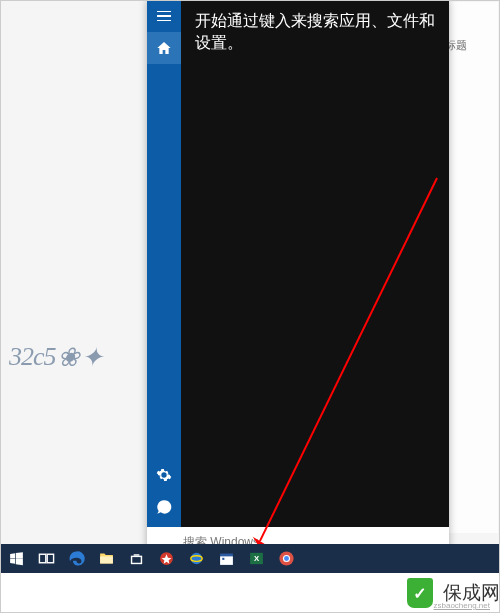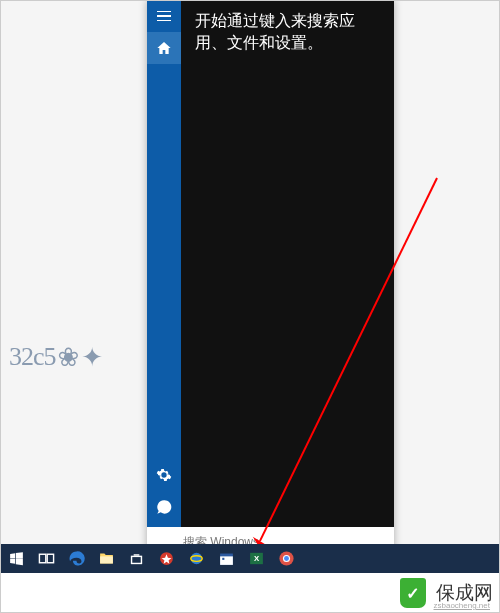--- a/index.html
+++ b/index.html
@@ -3,28 +3,28 @@
   <meta charset="utf-8">
   <style>
     * { margin: 0; padding: 0; box-sizing: border-box; }
     body { width: 500px; height: 613px; font-family: "Microsoft YaHei", "Segoe UI", sans-serif; background: #fff; position: relative; overflow: hidden; }
     
     .page-border { position: absolute; top: 0; left: 0; right: 0; bottom: 0; border: 1px solid #ccc; pointer-events: none; }
     
     .desktop { position: absolute; top: 1px; left: 1px; right: 1px; bottom: 40px; background: #f5f5f5; }
     
     .watermark { position: absolute; left: 8px; top: 335px; width: 130px; height: 42px; display: flex; align-items: center; }
-    .watermark span { font-family: cursive; font-size: 26px; color: #8a9bb0; letter-spacing: -1px; }
+    .watermark span { font-family: cursive; font-size: 26px; color: #8a9bb0; font-style: italic; letter-spacing: -1px; }
     .leaf { font-size: 18px; color: #7da87d; margin-left: 2px; }
     .dragonfly { font-size: 16px; color: #888; margin-left: 3px; }
     
     .right-panel { position: absolute; right: 1px; top: 1px; bottom: 40px; width: 60px; background: #fdfdfd; border-left: 1px solid #e0e0e0; }
     .right-panel-tab { position: absolute; top: 36px; left: 6px; font-size: 11px; color: #666; }
     
-    .search-flyout { position: absolute; left: 147px; top: 0; width: 247px; height: 556px; background: #be185d; box-shadow: 0 0 8px rgba(0,0,0,0.3); }
+    .search-flyout { position: absolute; left: 147px; top: 0; width: 302px; height: 556px; background: #be185d; box-shadow: 0 0 8px rgba(0,0,0,0.3); }
     .flyout-sidebar { position: absolute; left: 0; top: 0; width: 34px; height: 527px; background: #0d5ca8; display: flex; flex-direction: column; }
     .sb-top { display: flex; flex-direction: column; }
     .sb-bottom { margin-top: auto; padding-bottom: 4px; display: flex; flex-direction: column; }
     .sb-item { height: 32px; display: flex; align-items: center; justify-content: center; color: #fff; cursor: pointer; }
     .sb-item.active { background: #2b74b8; }
     .sb-item svg { width: 16px; height: 16px; fill: #fff; }
     .hamburger-lines { width: 14px; display: flex; flex-direction: column; gap: 3px; }
     .hamburger-lines div { height: 1.5px; background: #fff; }
     
     .flyout-main { position: absolute; left: 34px; top: 0; right: 0; height: 527px; background: #111; }
@@ -35,37 +35,40 @@
     .search-box input::placeholder { color: #777; }
     .arrow-line { position: absolute; left: 436px; top: 178px; width: 2px; height: 404px; background: #ff0000; transform-origin: top center; transform: rotate(26deg); }
     .arrow-head { position: absolute; left: 250px; top: 534px; }
     .arrow-head svg { width: 22px; height: 22px; }
     
     .taskbar { position: absolute; left: 1px; right: 1px; bottom: 40px; height: 29px; background: #1a2e4a; display: flex; align-items: center; }
     .tb-item { width: 30px; height: 29px; display: flex; align-items: center; justify-content: center; cursor: pointer; }
     .tb-item svg { width: 17px; height: 17px; }
     .tb-start svg { fill: #fff; }
     
-    .footer { position: absolute; left: 0; right: 0; bottom: 0; height: 40px; background: #fff; display: flex; align-items: center; justify-content: flex-end; padding-right: 7px; gap: 10px; }
+    .footer { position: absolute; left: 0; right: 0; bottom: 0; height: 40px; background: #fff; display: flex; align-items: center; justify-content: flex-end; padding-right: 0; gap: 10px; }
     .badge { width: 26px; height: 30px; position: relative; }
     .badge-shield { width: 26px; height: 30px; background: #3cb034; border-radius: 3px 3px 7px 7px; display: flex; align-items: center; justify-content: center; }
     .badge-shield::before { content: "✓"; color: #fff; font-size: 16px; font-weight: bold; }
     .brand { font-size: 19px; color: #333; font-weight: 400; }
     .brand-sub { position: absolute; right: 10px; bottom: 3px; font-size: 8px; color: #aaa; text-decoration: underline; }
   </style>
 </head>
 <body>
 
 <div class="desktop">
   <div class="watermark">
     <span>32c5</span>
       <span class="leaf">❀</span>
       <span class="dragonfly">✦</span>
   </div>
 
+  <div class="right-panel">
+    <div class="right-panel-tab">标题</div>
+  </div>
 </div>
 
 <div class="search-flyout">
   <div class="flyout-sidebar">
     <div class="sb-top">
       <div class="sb-item">
         <div class="hamburger-lines">
             <div></div>
             <div></div>
             <div></div>

